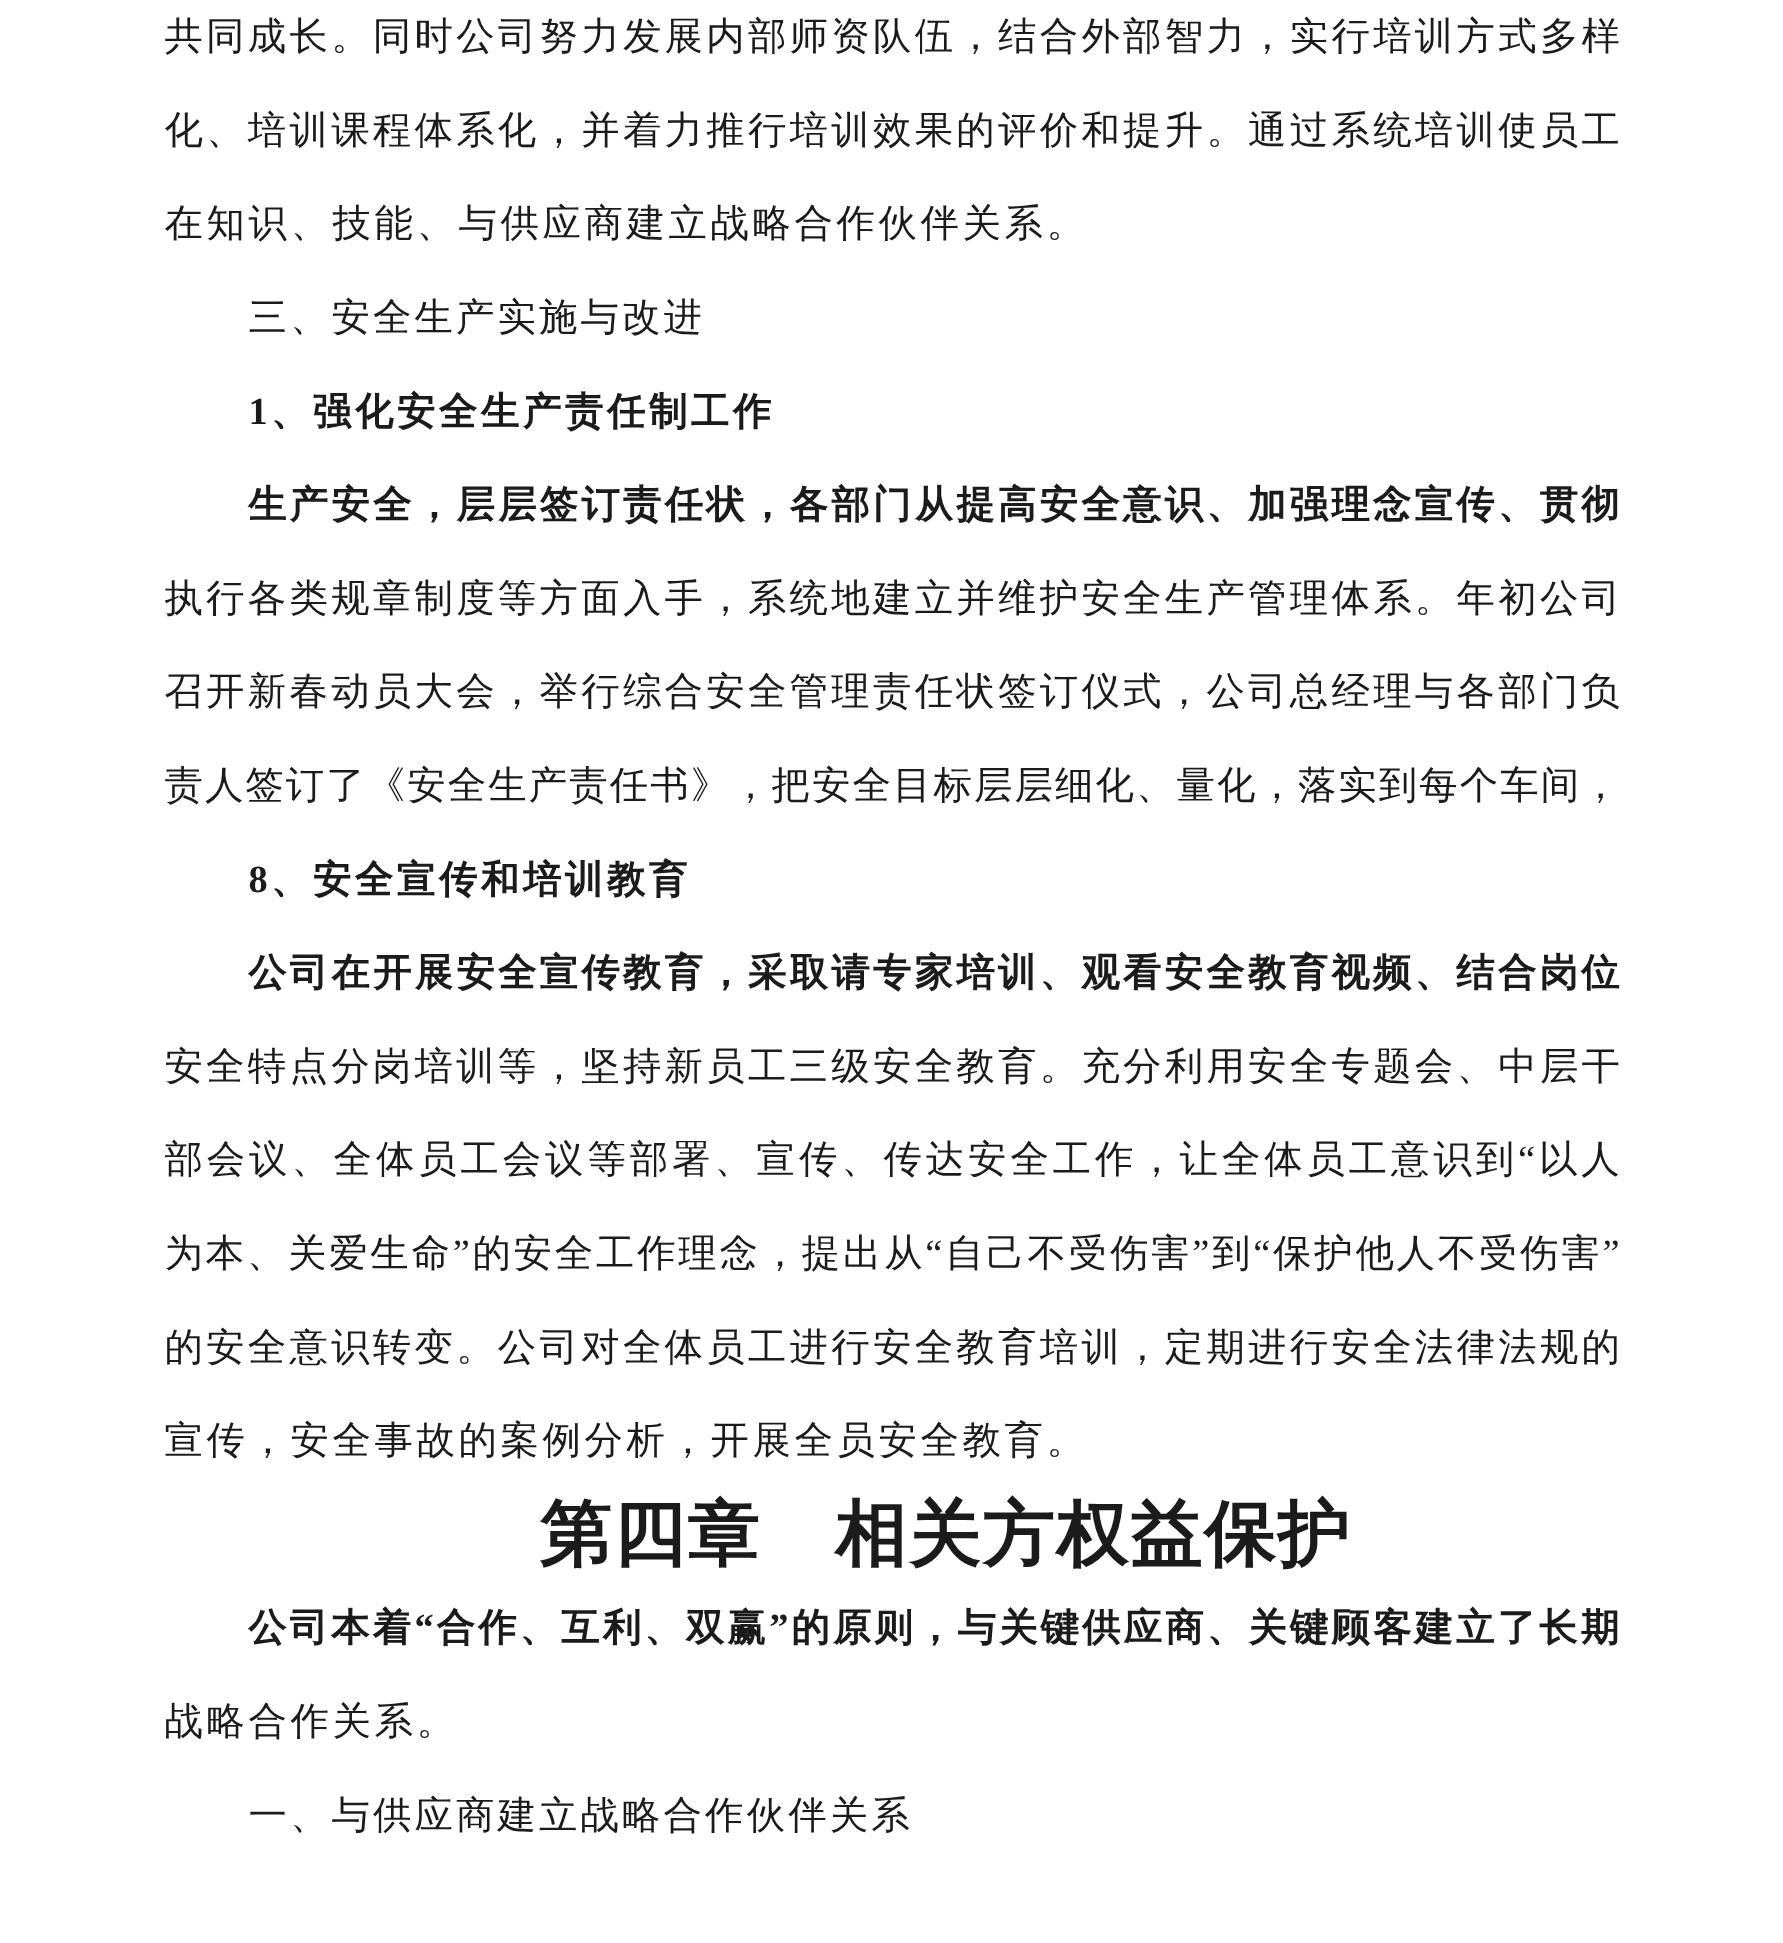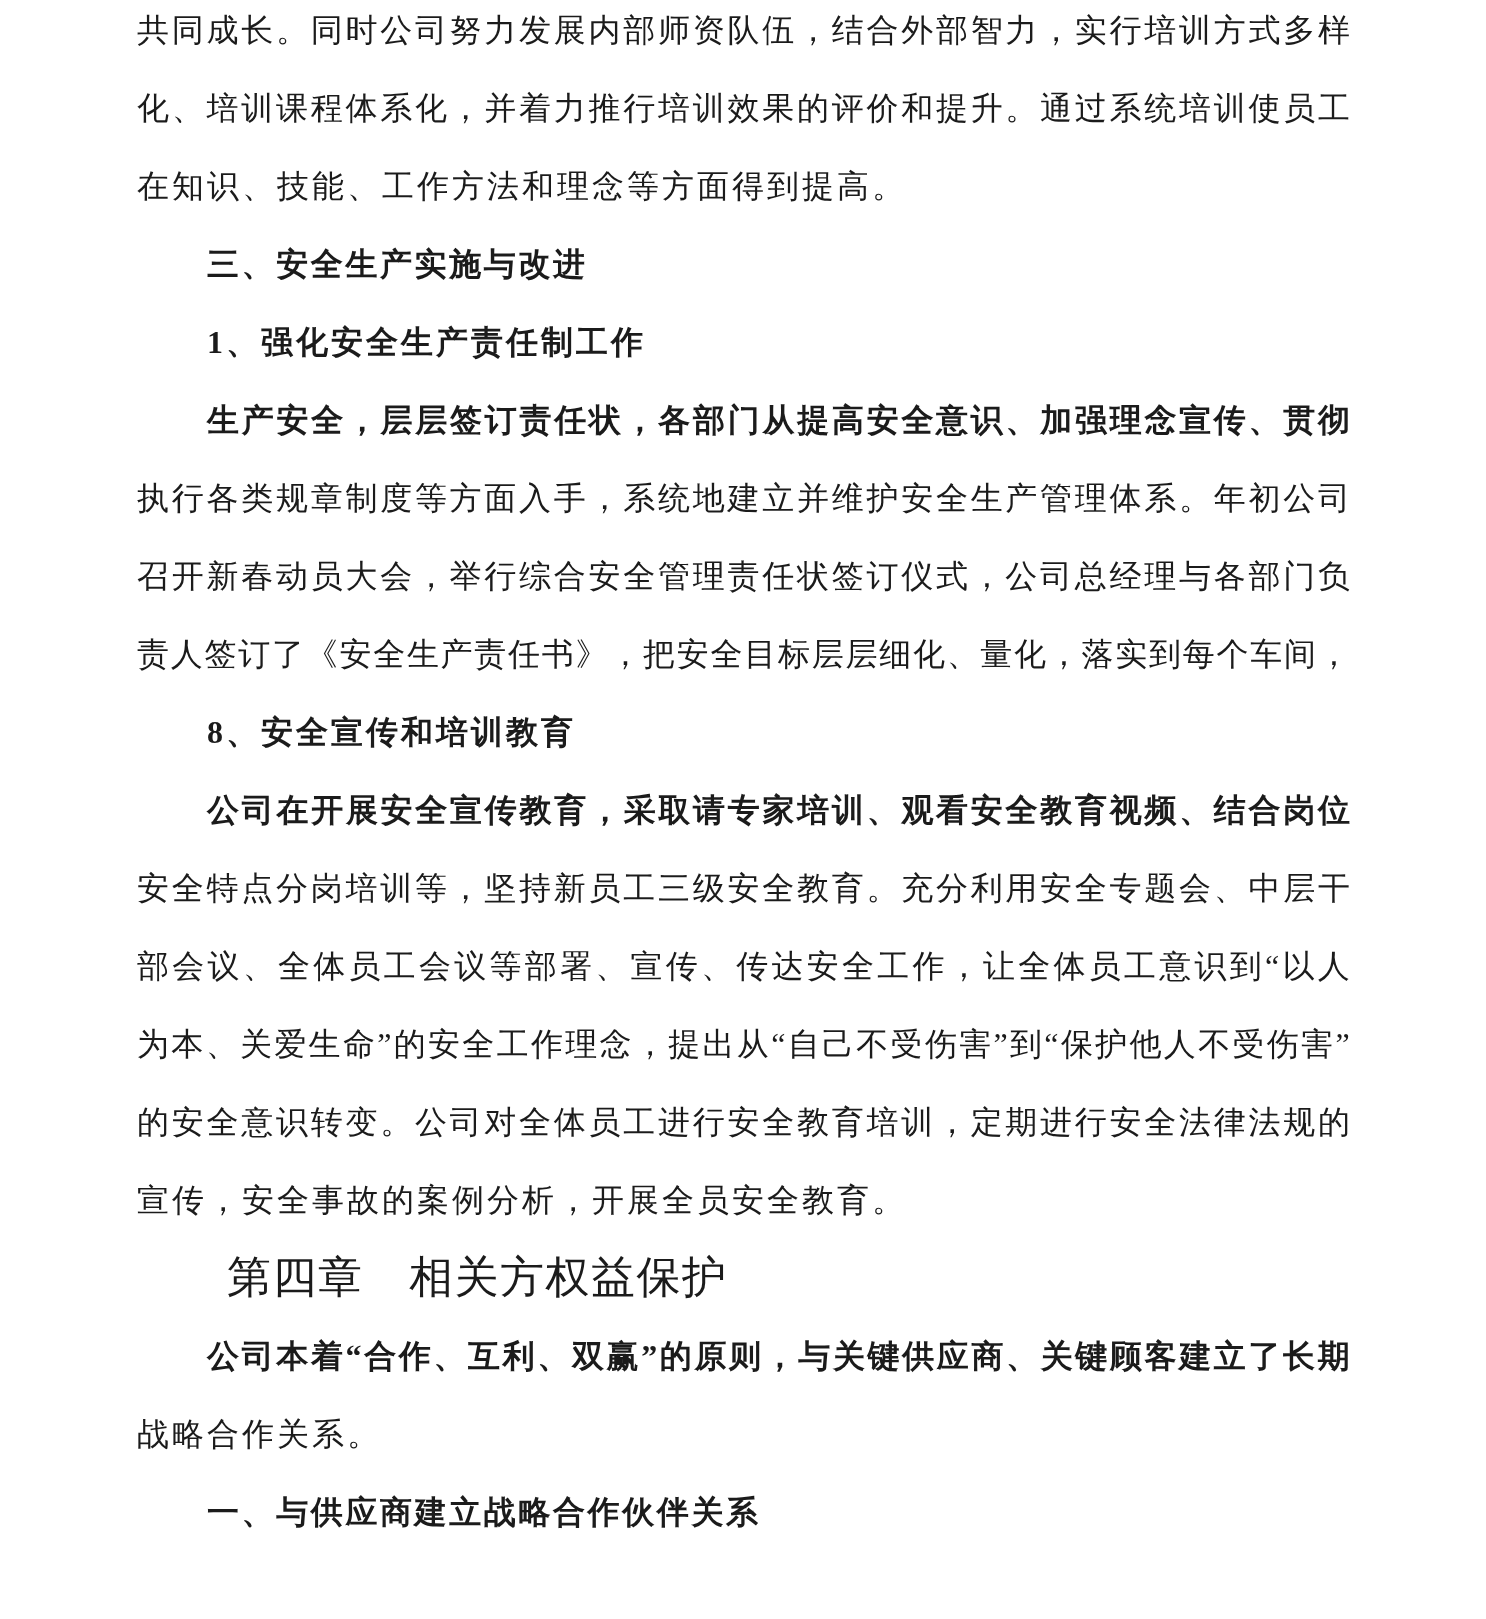--- a/index.html
+++ b/index.html
@@ -47,27 +47,28 @@
   .line.justify span {
     display: block;
     flex: 0 0 auto;
   }
   
   .line.indent {
     padding-left: 70px;
     font-weight: bold;
   }
   .line.bold {
+    font-weight: normal;
+    letter-spacing: 2.6px;
+  }
+  .line.chapter {
     font-weight: bold;
-    letter-spacing: 2.6px;
-  }
-  .line.chapter {
-    font-weight: normal;
-    font-size: 44px;
+    font-size: 60px;
     letter-spacing: 1.5px;
+    text-align: center;
     text-indent: 90px;
     padding-left: 0;
   }
 </style>
 </head>
 <body>
 
 <div class="page">
   <div class="doc">
     <div class="line justify">
@@ -137,21 +138,21 @@
         <span>通</span>
         <span>过</span>
         <span>系</span>
         <span>统</span>
         <span>培</span>
         <span>训</span>
         <span>使</span>
         <span>员</span>
         <span>工</span>
       </div>
-    <div class="line">在知识、技能、工作方法和理念等方面得到提高。</div>
+    <div class="line">在知识、技能、与供应商建立战略合作伙伴关系。</div>
     <div class="line indent bold">三、安全生产实施与改进</div>
     <div class="line indent">1、强化安全生产责任制工作</div>
     <div class="line justify indent">
         <span>生</span>
         <span>产</span>
         <span>安</span>
         <span>全</span>
         <span>，</span>
         <span>层</span>
         <span>层</span>

